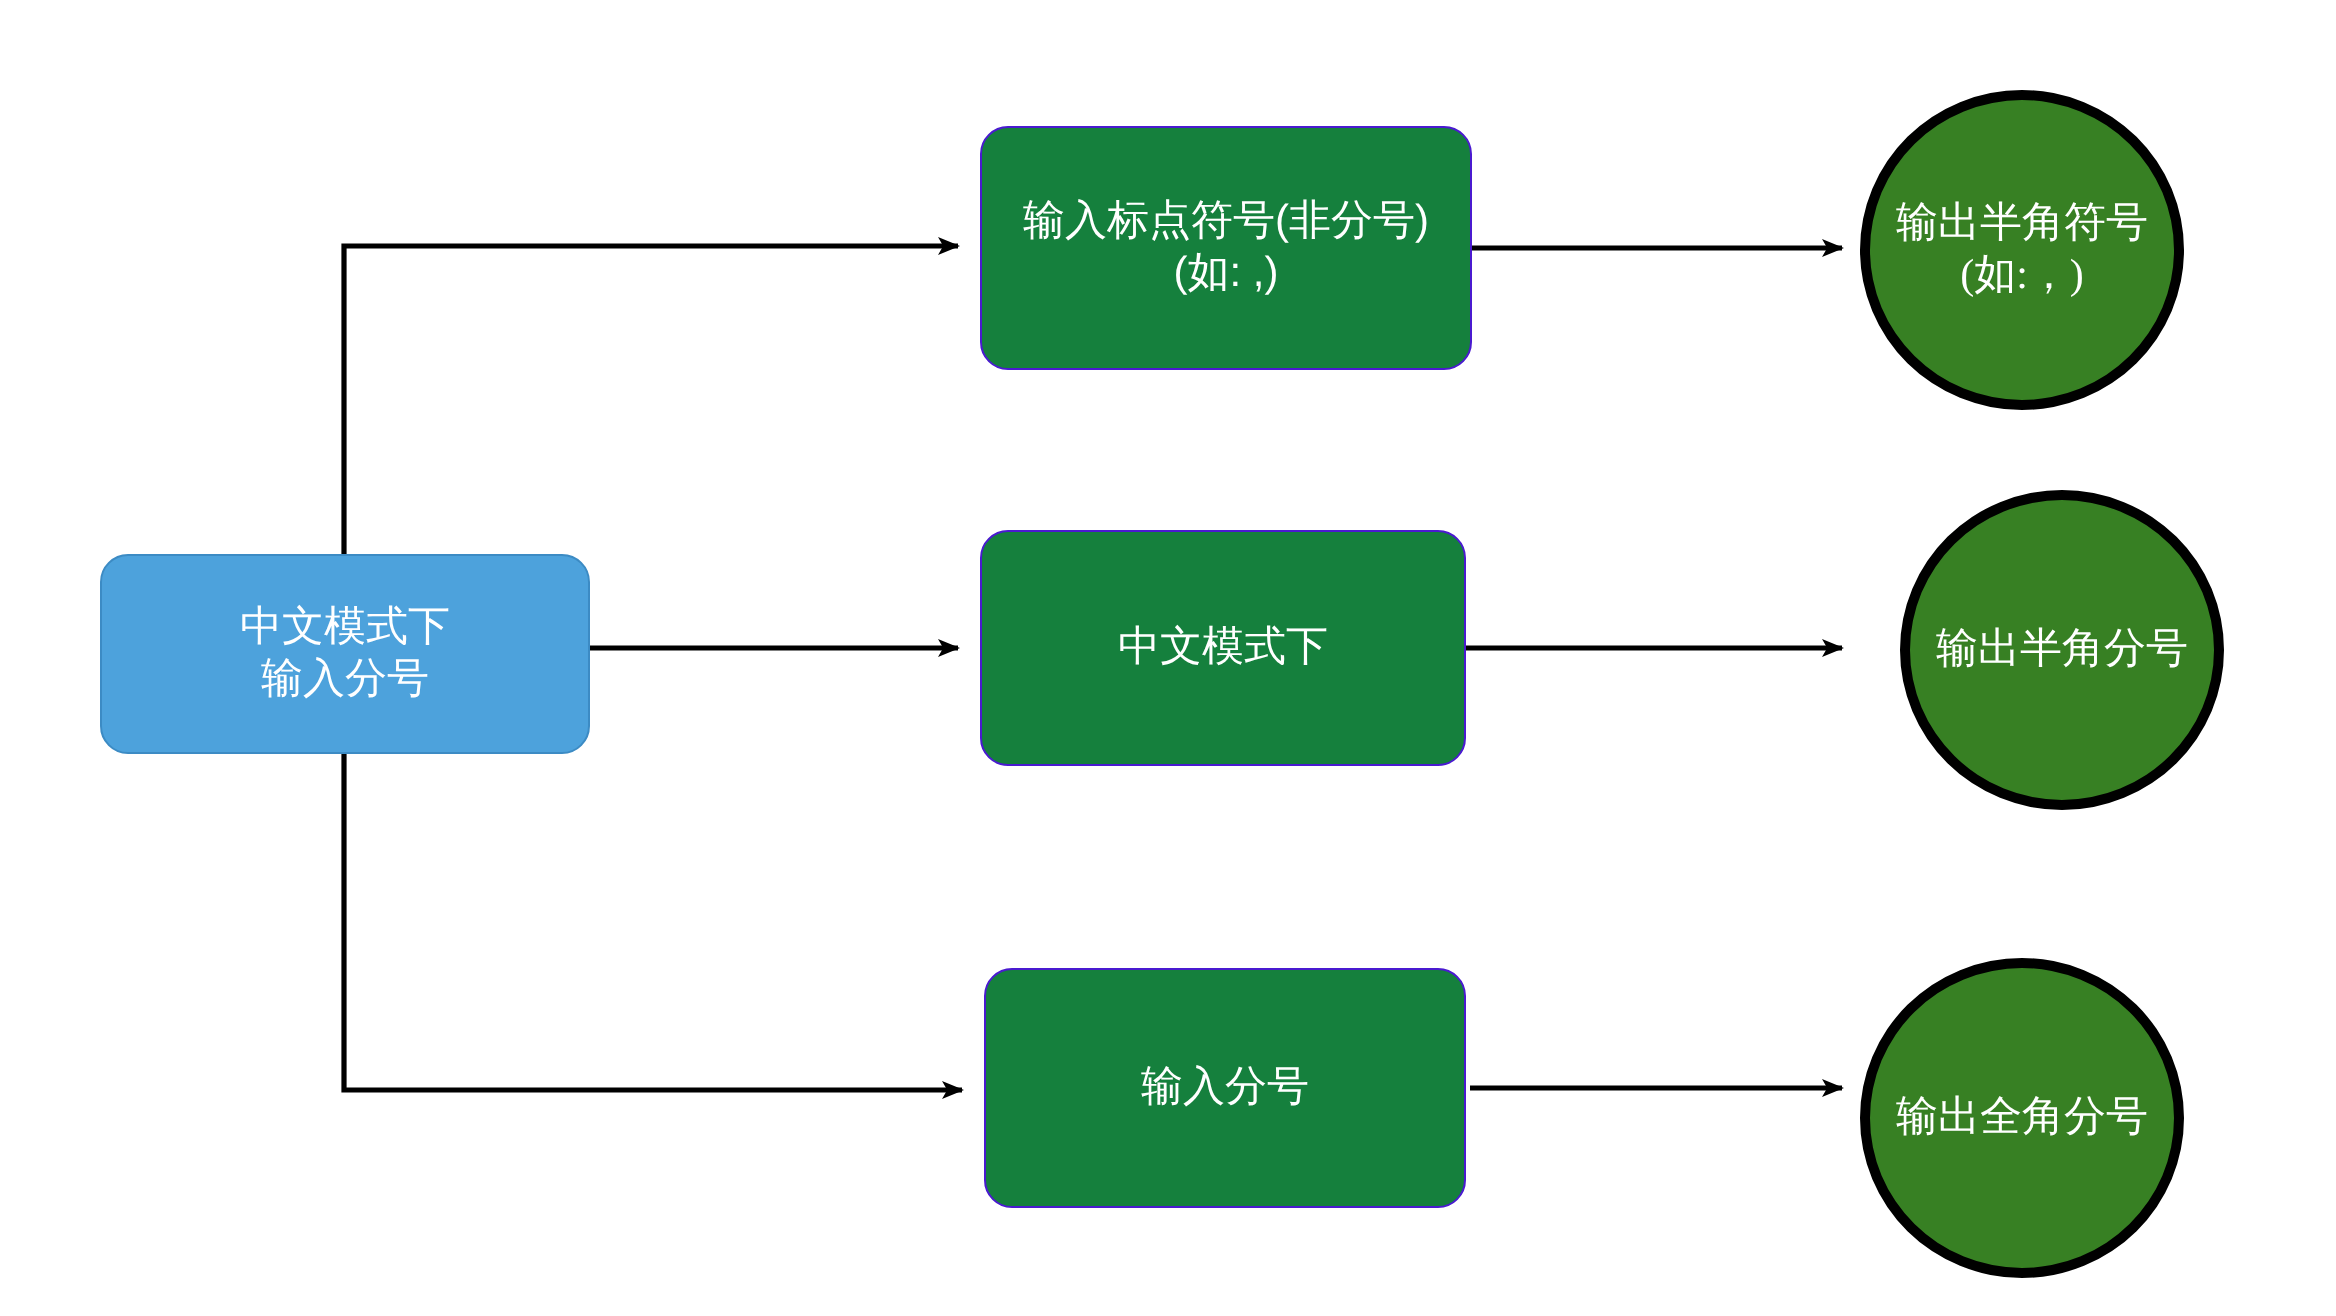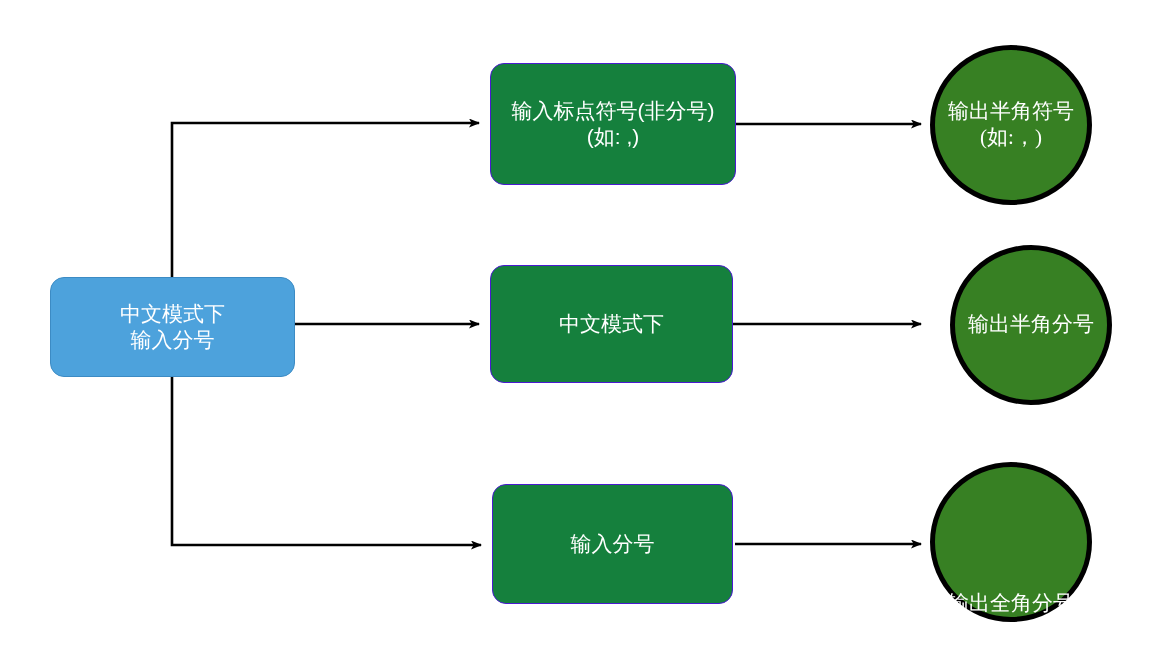--- a/index.html
+++ b/index.html
@@ -121,19 +121,19 @@
       <span class="l2">(如:，)</span>
     </span>
   </div>
 
   <div class="node node-output" style="left:950px; top:245px; width:162px; height:160px;">
     <span class="node-label">
       <span>输出半角分号</span>
     </span>
   </div>
 
-  <div class="node node-output" style="left:930px; top:462px; width:162px; height:160px;align-items:flex-end;">
+  <div class="node node-output" style="left:930px; top:479px; width:162px; height:160px;">
     <span class="node-label">
       <span>输出全角分号</span>
     </span>
   </div>
 
 </div>
 
 </body></html>

